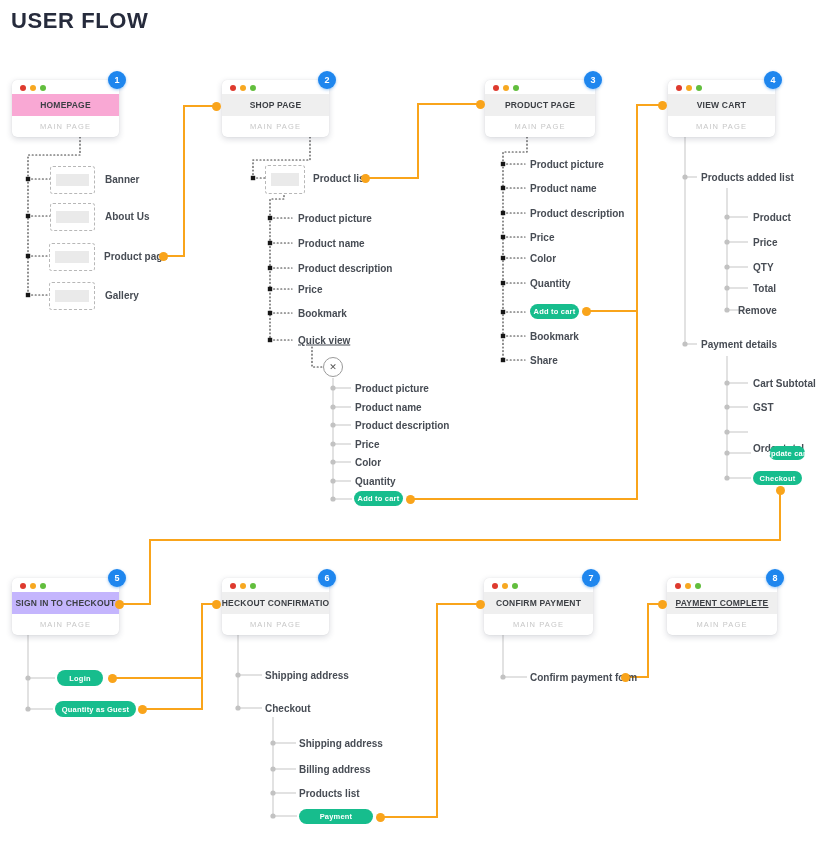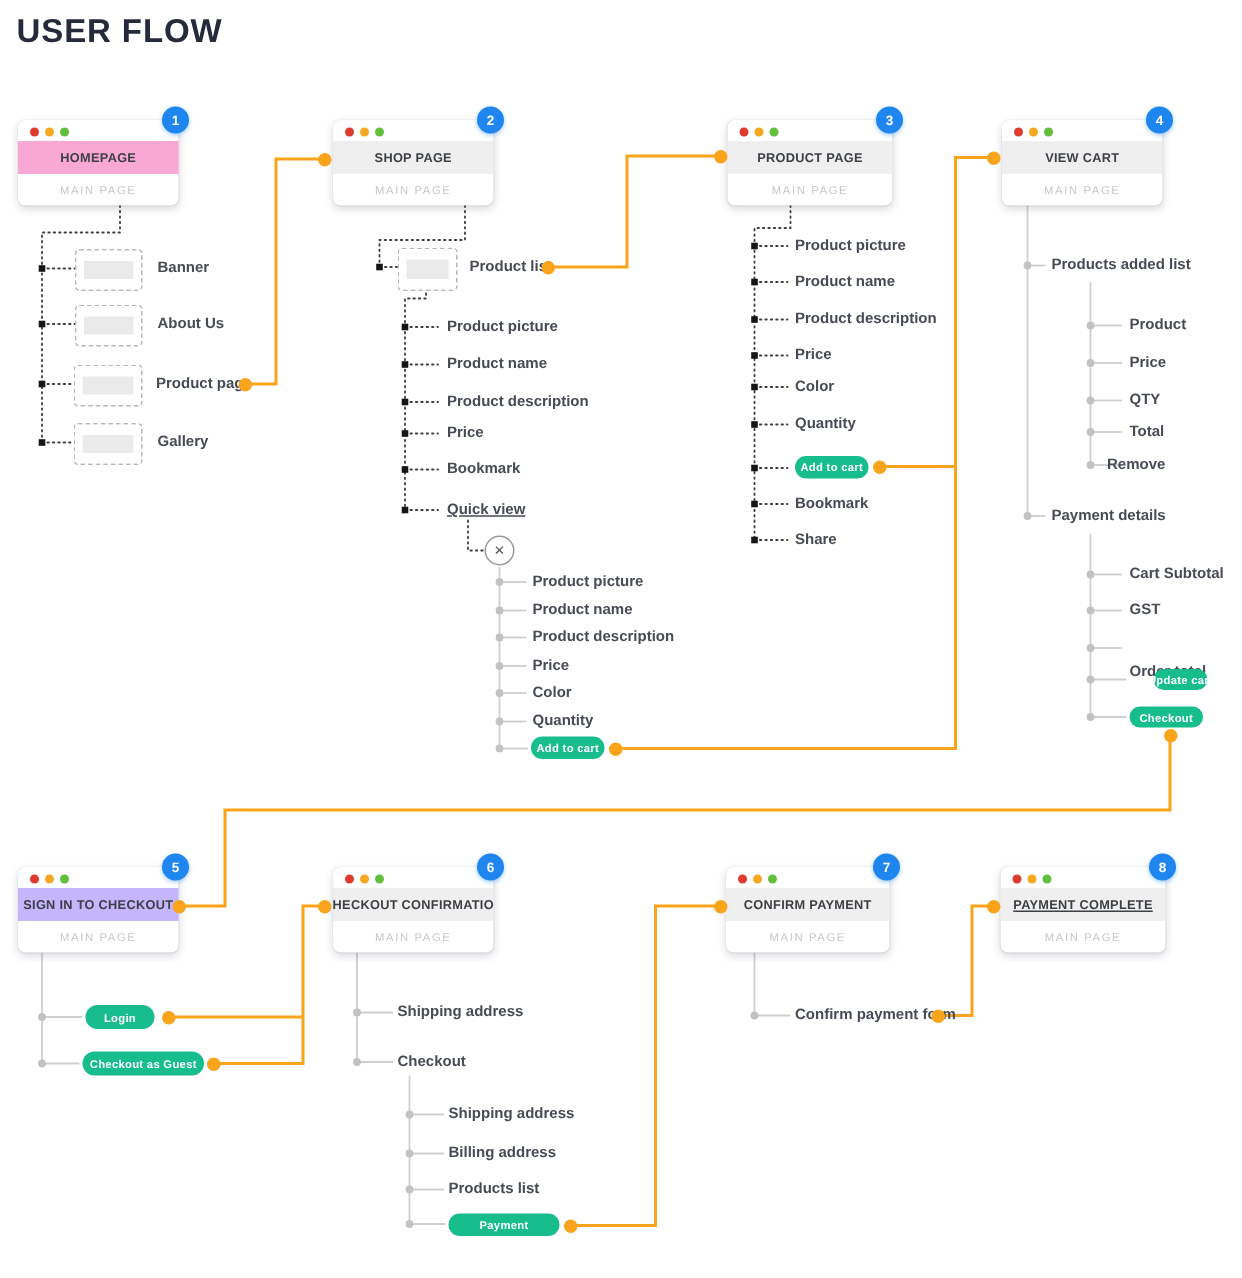--- a/index.html
+++ b/index.html
@@ -226,21 +226,21 @@
     <span class="flow-label" style="left: 753px; top: 383px;">Cart Subtotal</span>
     <span class="flow-label" style="left: 753px; top: 407px;">GST</span>
     <span class="flow-label" style="left: 753px; top: 448px;">Order total</span>
     <span class="flow-label" style="left: 265px; top: 675px;">Shipping address</span>
     <span class="flow-label" style="left: 265px; top: 708px;">Checkout</span>
     <span class="flow-label" style="left: 299px; top: 743px;">Shipping address</span>
     <span class="flow-label" style="left: 299px; top: 769px;">Billing address</span>
     <span class="flow-label" style="left: 299px; top: 793px;">Products list</span>
     <span class="flow-label" style="left: 530px; top: 677px;">Confirm payment form</span>
     <div class="pill" style="left: 57px; top: 670px; width: 46px; height: 16px; background: rgb(23, 189, 141);">Login</div>
-    <div class="pill" style="left: 55px; top: 701px; width: 81px; height: 16px; background: rgb(23, 189, 141);">Checkout as Guest</div>
+    <div class="pill" style="left: 55px; top: 701px; width: 81px; height: 16px; background: rgb(23, 189, 141);">Quantity as Guest</div>
     <div class="pill" style="left: 354px; top: 491px; width: 49px; height: 15px; background: rgb(23, 189, 141);">Add to cart</div>
     <div class="pill" style="left: 530px; top: 304px; width: 49px; height: 15px; background: rgb(23, 189, 141);">Add to cart</div>
     <div class="pill" style="left: 769px; top: 446px; width: 36px; height: 14px; background: rgb(23, 189, 141);">Update cart</div>
     <div class="pill" style="left: 753px; top: 471px; width: 49px; height: 14px; background: rgb(23, 189, 141);">Checkout</div>
     <div class="pill" style="left: 299px; top: 809px; width: 74px; height: 15px; background: rgb(23, 189, 141);">Payment</div>
     <div class="close-circle" style="left: 323px; top: 357px;">✕</div>
     <div class="card" style="left: 12px; top: 80px; width: 107px; height: 57px;">
       <div class="card-dots">
         <i style="background: rgb(222, 58, 46);"></i>
         <i style="background: rgb(247, 168, 33);"></i>

